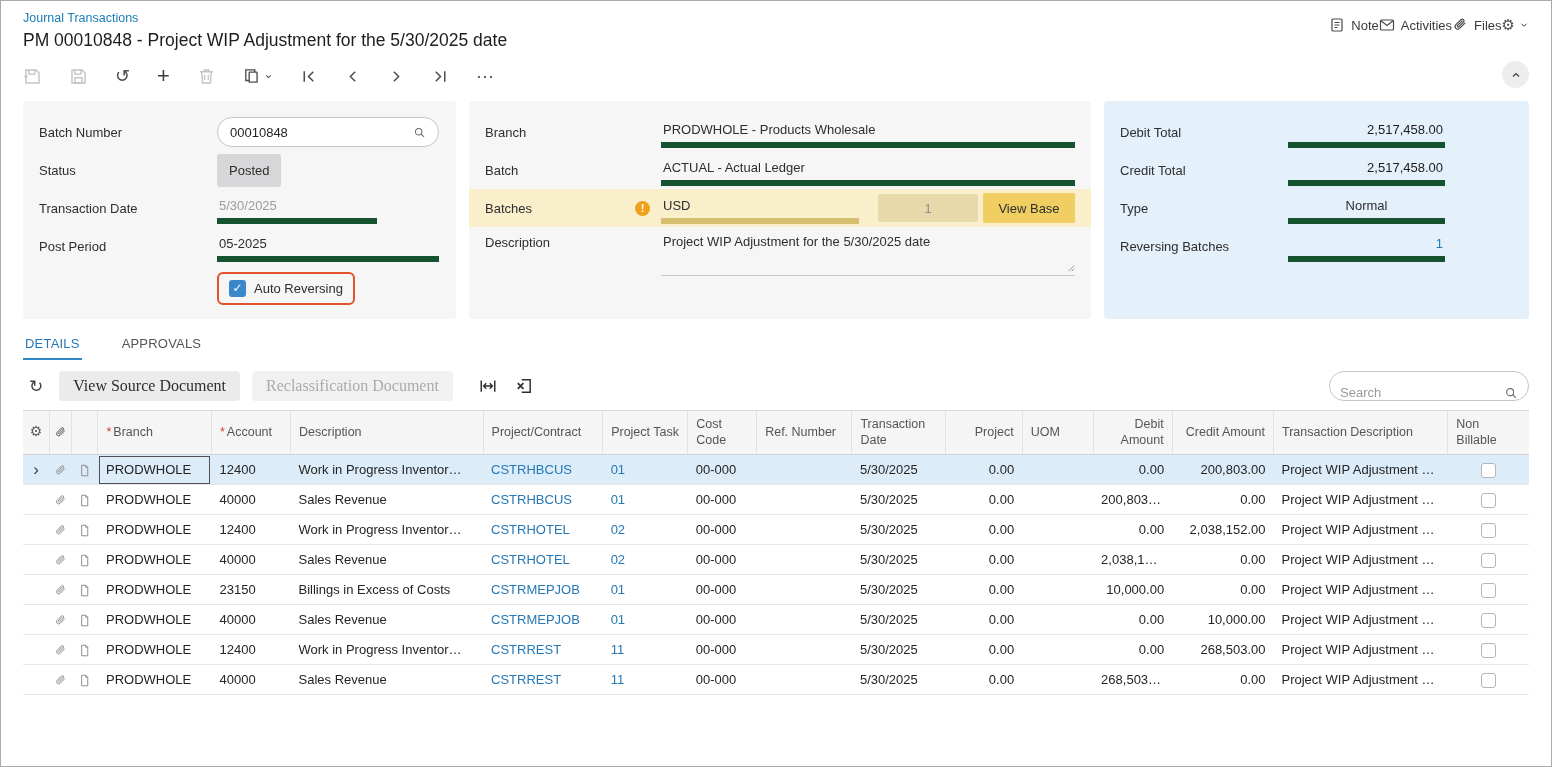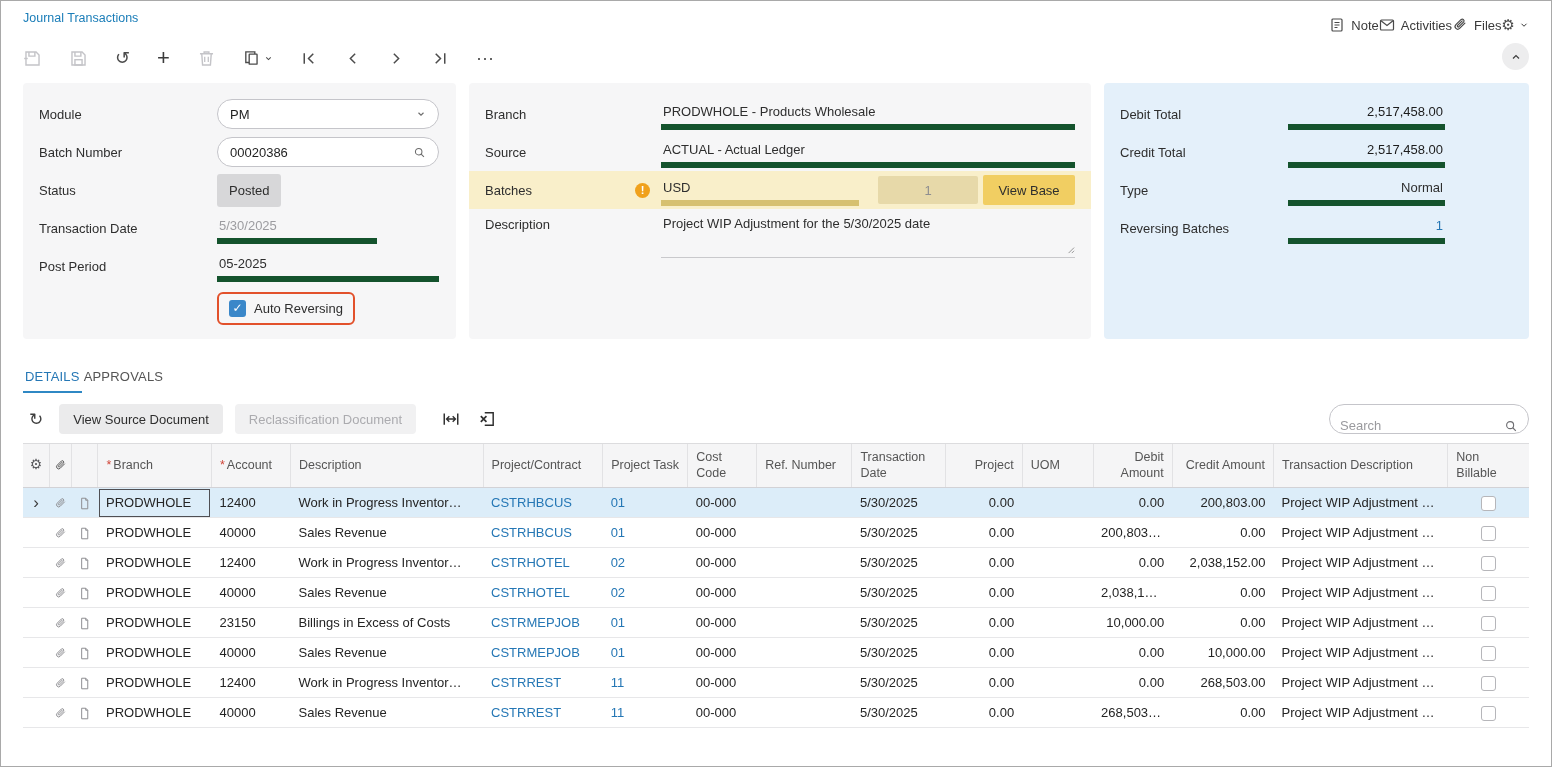--- a/index.html
+++ b/index.html
@@ -47,28 +47,28 @@
 .warn-circle{width:15px;height:15px;border-radius:50%;background:#f0a11c;color:#fff;font-size:11px;font-weight:bold;display:flex;align-items:center;justify-content:center;margin-right:11px;flex:none}
 .cur-value{width:198px;border-bottom-color:#d6c070}
 .rate-box{width:100px;height:28px;background:#e7d9a9;color:#8e8e90;display:flex;align-items:center;justify-content:center;margin-left:auto;border-radius:2px}
 .view-base{width:92px;height:30px;background:#f1ce62;border:none;border-radius:2px;color:#2e2e2e;font-size:13px;margin-left:5px;font-family:inherit;cursor:pointer}
 .fvalue{flex:1}
 .desc-row{align-items:flex-start;margin-top:2px}
 .desc-row .flabel{padding-top:6px}
 .desc-field{flex:1;position:relative;padding:5px 2px 26px;border-bottom:1px solid #c9c9cc}
 .resize-handle{position:absolute;right:0;bottom:3px;color:#8f8f8f;cursor:nwse-resize}
 .rvalue{flex:1;text-align:right;color:#1c1c1c}
-.lvalue{flex:1;text-align:right}
+.lvalue{flex:1;text-align:center}
 .link-blue{color:#2577b5}
-.tabs{display:flex;margin-top:24px}
+.tabs{display:flex;gap:38px;margin-top:11px}
 .tab{padding:6px 2px 7px;color:#555;letter-spacing:.2px;font-size:13px;cursor:pointer}
 .tab.active{color:#2577b5;border-bottom:2px solid #2f88c4}
 .grid-toolbar{display:flex;align-items:center;gap:12px;height:44px;margin-top:4px}
 .refresh-glyph{font-size:17px;color:#3e3e3e;line-height:1;margin:0 4px 0 6px;cursor:pointer}
-.btn{background:#ebebec;border:none;border-radius:4px;height:30px;padding:0 14px;font-size:13px;color:#2e2e2e;font-family:Liberation Sans, sans-serif;cursor:pointer}
+.btn{background:#ebebec;border:none;border-radius:4px;height:30px;padding:0 14px;font-size:16px;color:#2e2e2e;font-family:Liberation Serif, serif;cursor:pointer}
 .btn.disabled{color:#ababaf;background:#f1f1f2;cursor:default}
 .grid-icons{display:flex;align-items:center;gap:18px;margin-left:14px;color:#2f2f2f}
 .grid-icons .icon{cursor:pointer}
 .search-box{margin-left:auto;width:200px;height:30px;border:1px solid #c5c5ca;border-radius:15px;display:flex;align-items:flex-end;padding:0 10px;background:#fff}
 .search-box input{border:none;outline:none;flex:1;font-size:13px;font-family:inherit;color:#333;min-width:0;background:transparent}
 .search-box input::placeholder{color:#9a9a9e}
 .search-box .icon{color:#6f6f73}
 table.grid{width:100%;border-collapse:collapse;table-layout:fixed;margin-top:2px}
 .grid th{background:#f5f5f6;border-top:1px solid #dcdcde;border-bottom:1px solid #d2d2d6;border-left:1px solid #e2e2e4;font-weight:400;font-size:12.5px;color:#555;text-align:left;padding:4px 8px;height:44px;vertical-align:middle;line-height:1.25;overflow:hidden}
 .grid th:first-child{border-left:none}
@@ -89,20 +89,21 @@
 .gear-col-glyph{font-size:14px;color:#5b5b5f;line-height:1;cursor:pointer}
 </style>
 </head>
 <body>
 
 <div class="page">
 
   <div class="topbar">
     <div>
       <div class="breadcrumb">Journal Transactions</div>
+      <div class="page-title">PM 00010848 - Project WIP Adjustment for the 5/30/2025 date</div>
     </div>
     <div class="header-actions">
       <div class="header-action">
         <span class="icon">
             <svg width="16" height="16" viewBox="0 0 16 16">
               <rect x="3" y="2" width="10" height="12" rx="1" fill="none" stroke="currentColor" stroke-width="1.2"></rect>
               <path d="M5.5 5.5h5M5.5 8h5M5.5 10.5h3" fill="none" stroke="currentColor" stroke-width="1.1"></path>
             </svg>
           </span>
         <span>Note</span>
@@ -200,34 +201,23 @@
             <path d="M4 10 8 6l4 4" fill="none" stroke="currentColor" stroke-width="1.6"></path>
           </svg>
         </span>
       </span>
   </div>
 
   <div class="form-area">
 
     <section class="panel panel-left">
       <div class="frow">
-        <span class="flabel">Module</span>
-        <div class="select-box">
-          <span>PM</span>
-          <span class="icon">
-              <svg width="10" height="10" viewBox="0 0 16 16">
-                <path d="M4 6 8 10l4-4" fill="none" stroke="currentColor" stroke-width="1.8"></path>
-              </svg>
-            </span>
-        </div>
-      </div>
-      <div class="frow">
         <span class="flabel">Batch Number</span>
         <div class="select-box">
-          <span>00020386</span>
+          <span>00010848</span>
           <span class="icon">
               <svg width="13" height="13" viewBox="0 0 16 16">
                 <circle cx="7" cy="7" r="4" fill="none" stroke="currentColor" stroke-width="1.3"></circle>
                 <path d="m10 10 3.5 3.5" stroke="currentColor" stroke-width="1.3"></path>
               </svg>
             </span>
         </div>
       </div>
       <div class="frow">
         <span class="flabel">Status</span>
@@ -250,21 +240,21 @@
         </div>
       </div>
     </section>
 
     <section class="panel panel-mid">
       <div class="frow">
         <span class="flabel">Branch</span>
         <span class="uline fvalue">PRODWHOLE - Products Wholesale</span>
       </div>
       <div class="frow">
-        <span class="flabel">Source</span>
+        <span class="flabel">Batch</span>
         <span class="uline fvalue">ACTUAL - Actual Ledger</span>
       </div>
       <div class="frow currency-row">
         <span class="flabel">Batches</span>
         <span class="warn-circle">!</span>
         <span class="uline cur-value">USD</span>
         <span class="rate-box">1</span>
         <button class="view-base">View Base</button>
       </div>
       <div class="frow desc-row">

